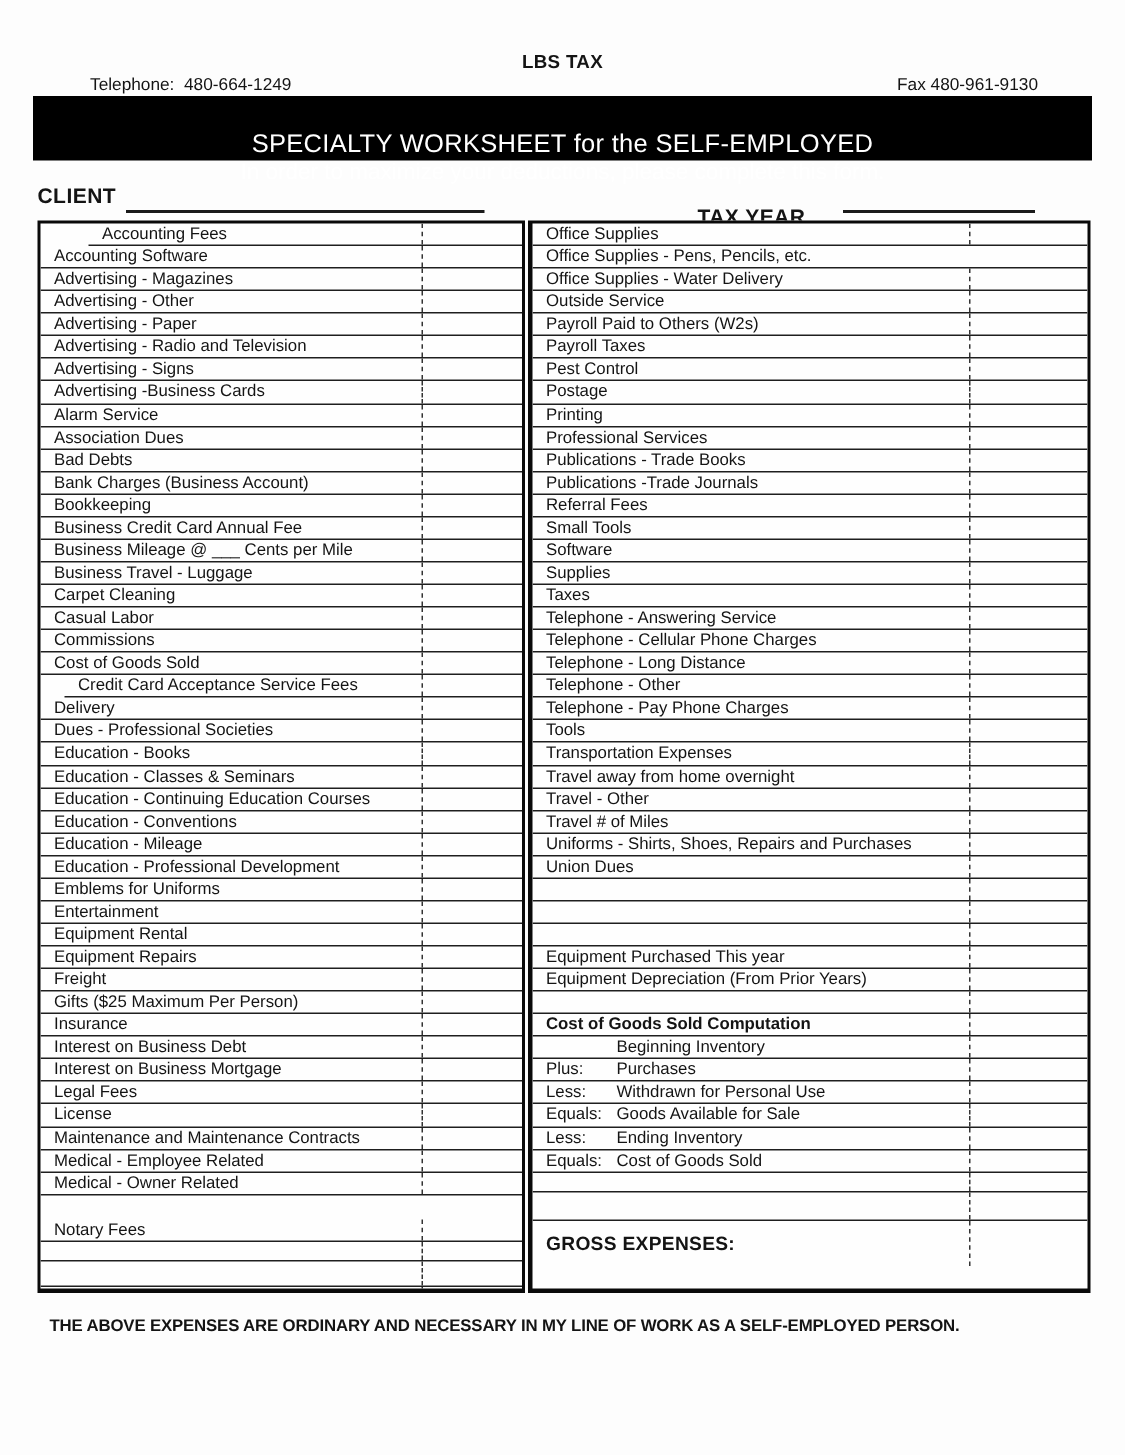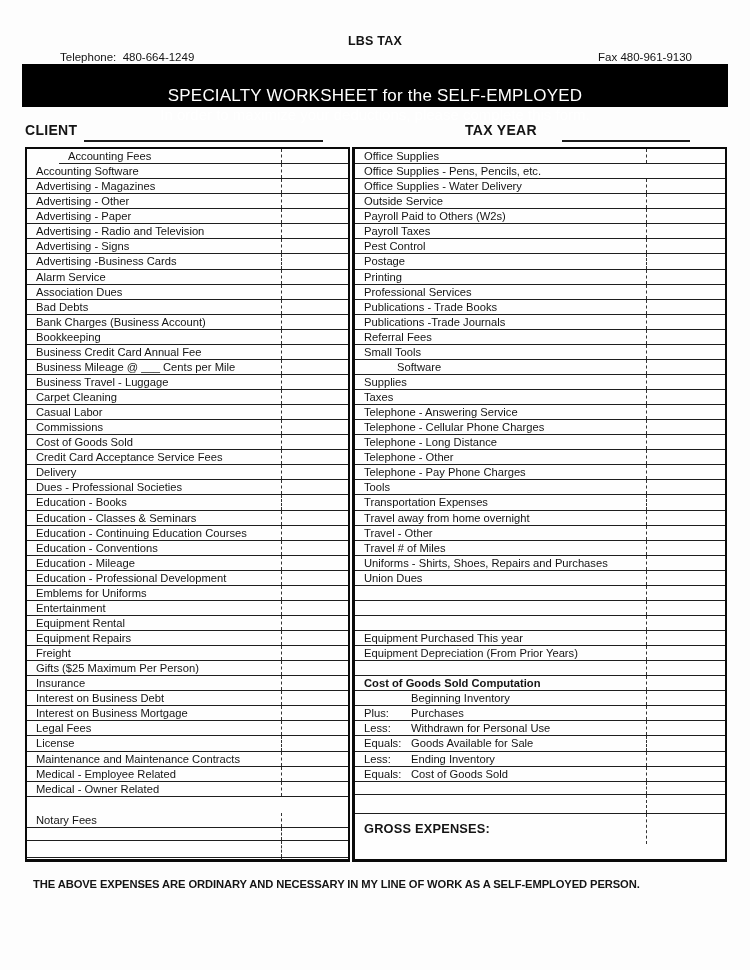--- a/index.html
+++ b/index.html
@@ -10,21 +10,21 @@
   
   .company { position:absolute; top:34px; left:0; width:100%; text-align:center;
     font-weight:bold; font-size:12.5px; letter-spacing:0.2px; }
   .phone-line { position:absolute; top:51px; left:60px; font-size:11.5px; }
   .fax-line { position:absolute; top:51px; right:58px; font-size:11.5px; }
   .banner { position:absolute; top:64px; left:22px; width:706px; height:43px;
     background:#000000; color:#ffffff; text-align:center; box-sizing:border-box; padding-top:21px; }
   .banner .l1 { font-size:17px; line-height:21px; font-weight:500; letter-spacing:0.2px; }
   .banner .l2 { font-size:15px; line-height:18px; font-weight:400; }
   .client-label { position:absolute; top:122px; left:25px; font-size:14px; font-weight:bold; letter-spacing:0.3px; }
-  .taxyear-label { position:absolute; top:122px; left:465px; font-size:14px; font-weight:bold; letter-spacing:0.3px; }
+  .taxyear-label { position:absolute; top:136px; left:465px; font-size:14px; font-weight:bold; letter-spacing:0.3px; }
   .fill-line { position:absolute; height:16px; border-bottom:2px solid #1a1a1a; }
   .client-line { top:124px; left:84px; width:239px; }
   .taxyear-line { top:124px; left:562px; width:128px; }
   
   .xtable { position:absolute; top:147px; background:#fefefe; box-sizing:border-box;
     border:2px solid #0a0a0a; border-bottom-width:3px; display:flex; flex-direction:column; overflow:hidden; }
   .xtable.left  { left:25px;  width:325px; height:715px; }
   .xtable.right { left:352px; width:375px; height:715px; border-left-width:3px; }
   .row { display:flex; box-sizing:border-box; border-bottom:1px solid #1e1e1e; flex:none; }
   .row:last-child { border-bottom:none; }
@@ -137,21 +137,21 @@
         <div class="cell-amount"></div>
       </div>
       <div class="row" style="height: 15.07px;">
         <div class="cell-label">Commissions</div>
         <div class="cell-amount"></div>
       </div>
       <div class="row" style="height: 15.07px;">
         <div class="cell-label">Cost of Goods Sold</div>
         <div class="cell-amount"></div>
       </div>
-      <div class="row" style="height: 15.07px;">
+      <div class="row" style="height: 15.07px; margin-left: 16px;">
         <div class="cell-label">Credit Card Acceptance Service Fees</div>
         <div class="cell-amount"></div>
       </div>
       <div class="row" style="height: 15.07px;">
         <div class="cell-label">Delivery</div>
         <div class="cell-amount"></div>
       </div>
       <div class="row" style="height: 15.07px; gap: 36px;">
         <div class="cell-label">Dues - Professional Societies</div>
         <div class="cell-amount"></div>
@@ -303,21 +303,21 @@
         <div class="cell-amount"></div>
       </div>
       <div class="row" style="height: 15.07px;">
         <div class="cell-label">Referral Fees</div>
         <div class="cell-amount"></div>
       </div>
       <div class="row" style="height: 15.07px;">
         <div class="cell-label">Small Tools</div>
         <div class="cell-amount"></div>
       </div>
-      <div class="row" style="height: 15.07px; padding-left: 33px;">
+      <div class="row" style="height: 15.07px;">
         <div class="cell-label">Software</div>
         <div class="cell-amount"></div>
       </div>
       <div class="row" style="height: 15.07px;">
         <div class="cell-label">Supplies</div>
         <div class="cell-amount"></div>
       </div>
       <div class="row" style="height: 15.07px;">
         <div class="cell-label">Taxes</div>
         <div class="cell-amount"></div>

